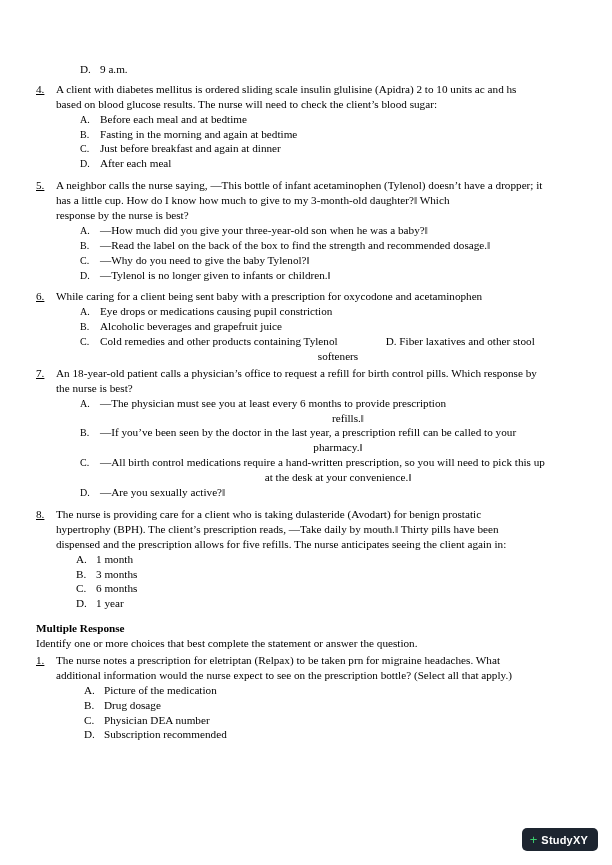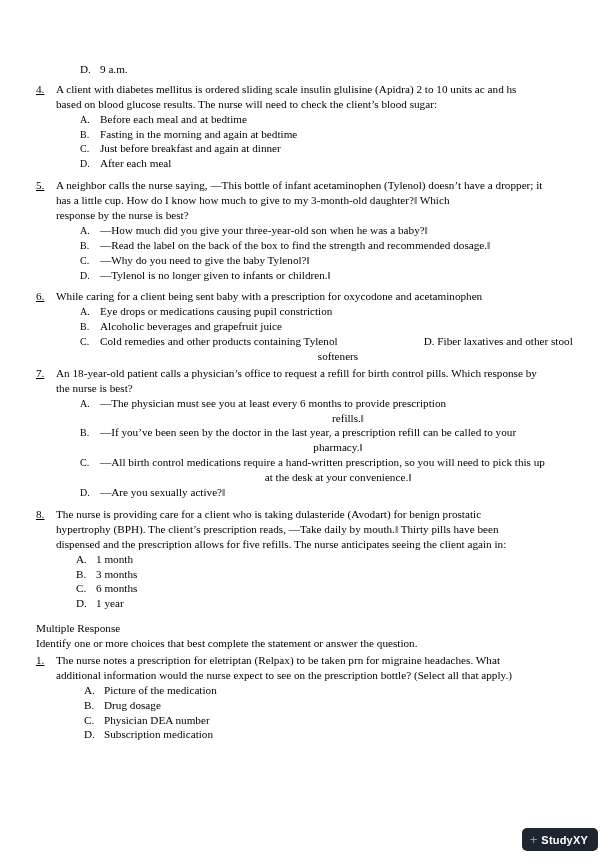--- a/index.html
+++ b/index.html
@@ -68,29 +68,29 @@
   .opt-letter.plain {
     font-variant: normal;
     font-size: 11.2px;
     padding-top: 0;
   }
   .opt-text {
     flex: 1 1 auto;
   }
   .opt-inline-extra {
     display: inline-block;
-    margin-left: 86px;
+    margin-left: 48px;
   }
   .opt-cont {
     margin-left: 64px;
     text-align: center;
   }
 
   .section-head {
-    font-weight: normal;
+    font-weight: bold;
     margin-top: 10px;
     font-size: 11.2px;
   }
   .section-sub {
     font-size: 11.2px;
     margin-bottom: 2px;
   }
 
   .spacer-sm { height: 5px; }
 
@@ -286,21 +286,21 @@
       <div class="opt" style="margin-left:48px;">
         <span class="opt-letter plain">B.</span>
         <span class="opt-text">Drug dosage</span>
       </div>
       <div class="opt" style="margin-left:48px;">
         <span class="opt-letter plain">C.</span>
         <span class="opt-text">Physician DEA number</span>
       </div>
       <div class="opt" style="margin-left:48px;">
         <span class="opt-letter plain">D.</span>
-        <span class="opt-text">Subscription medication</span>
+        <span class="opt-text">Subscription recommended</span>
       </div>
     </div>
 
   </div>
 
   <div class="badge">
     <span class="plus">+</span>
     <span class="bname">StudyXY</span>
   </div>
 </div>

